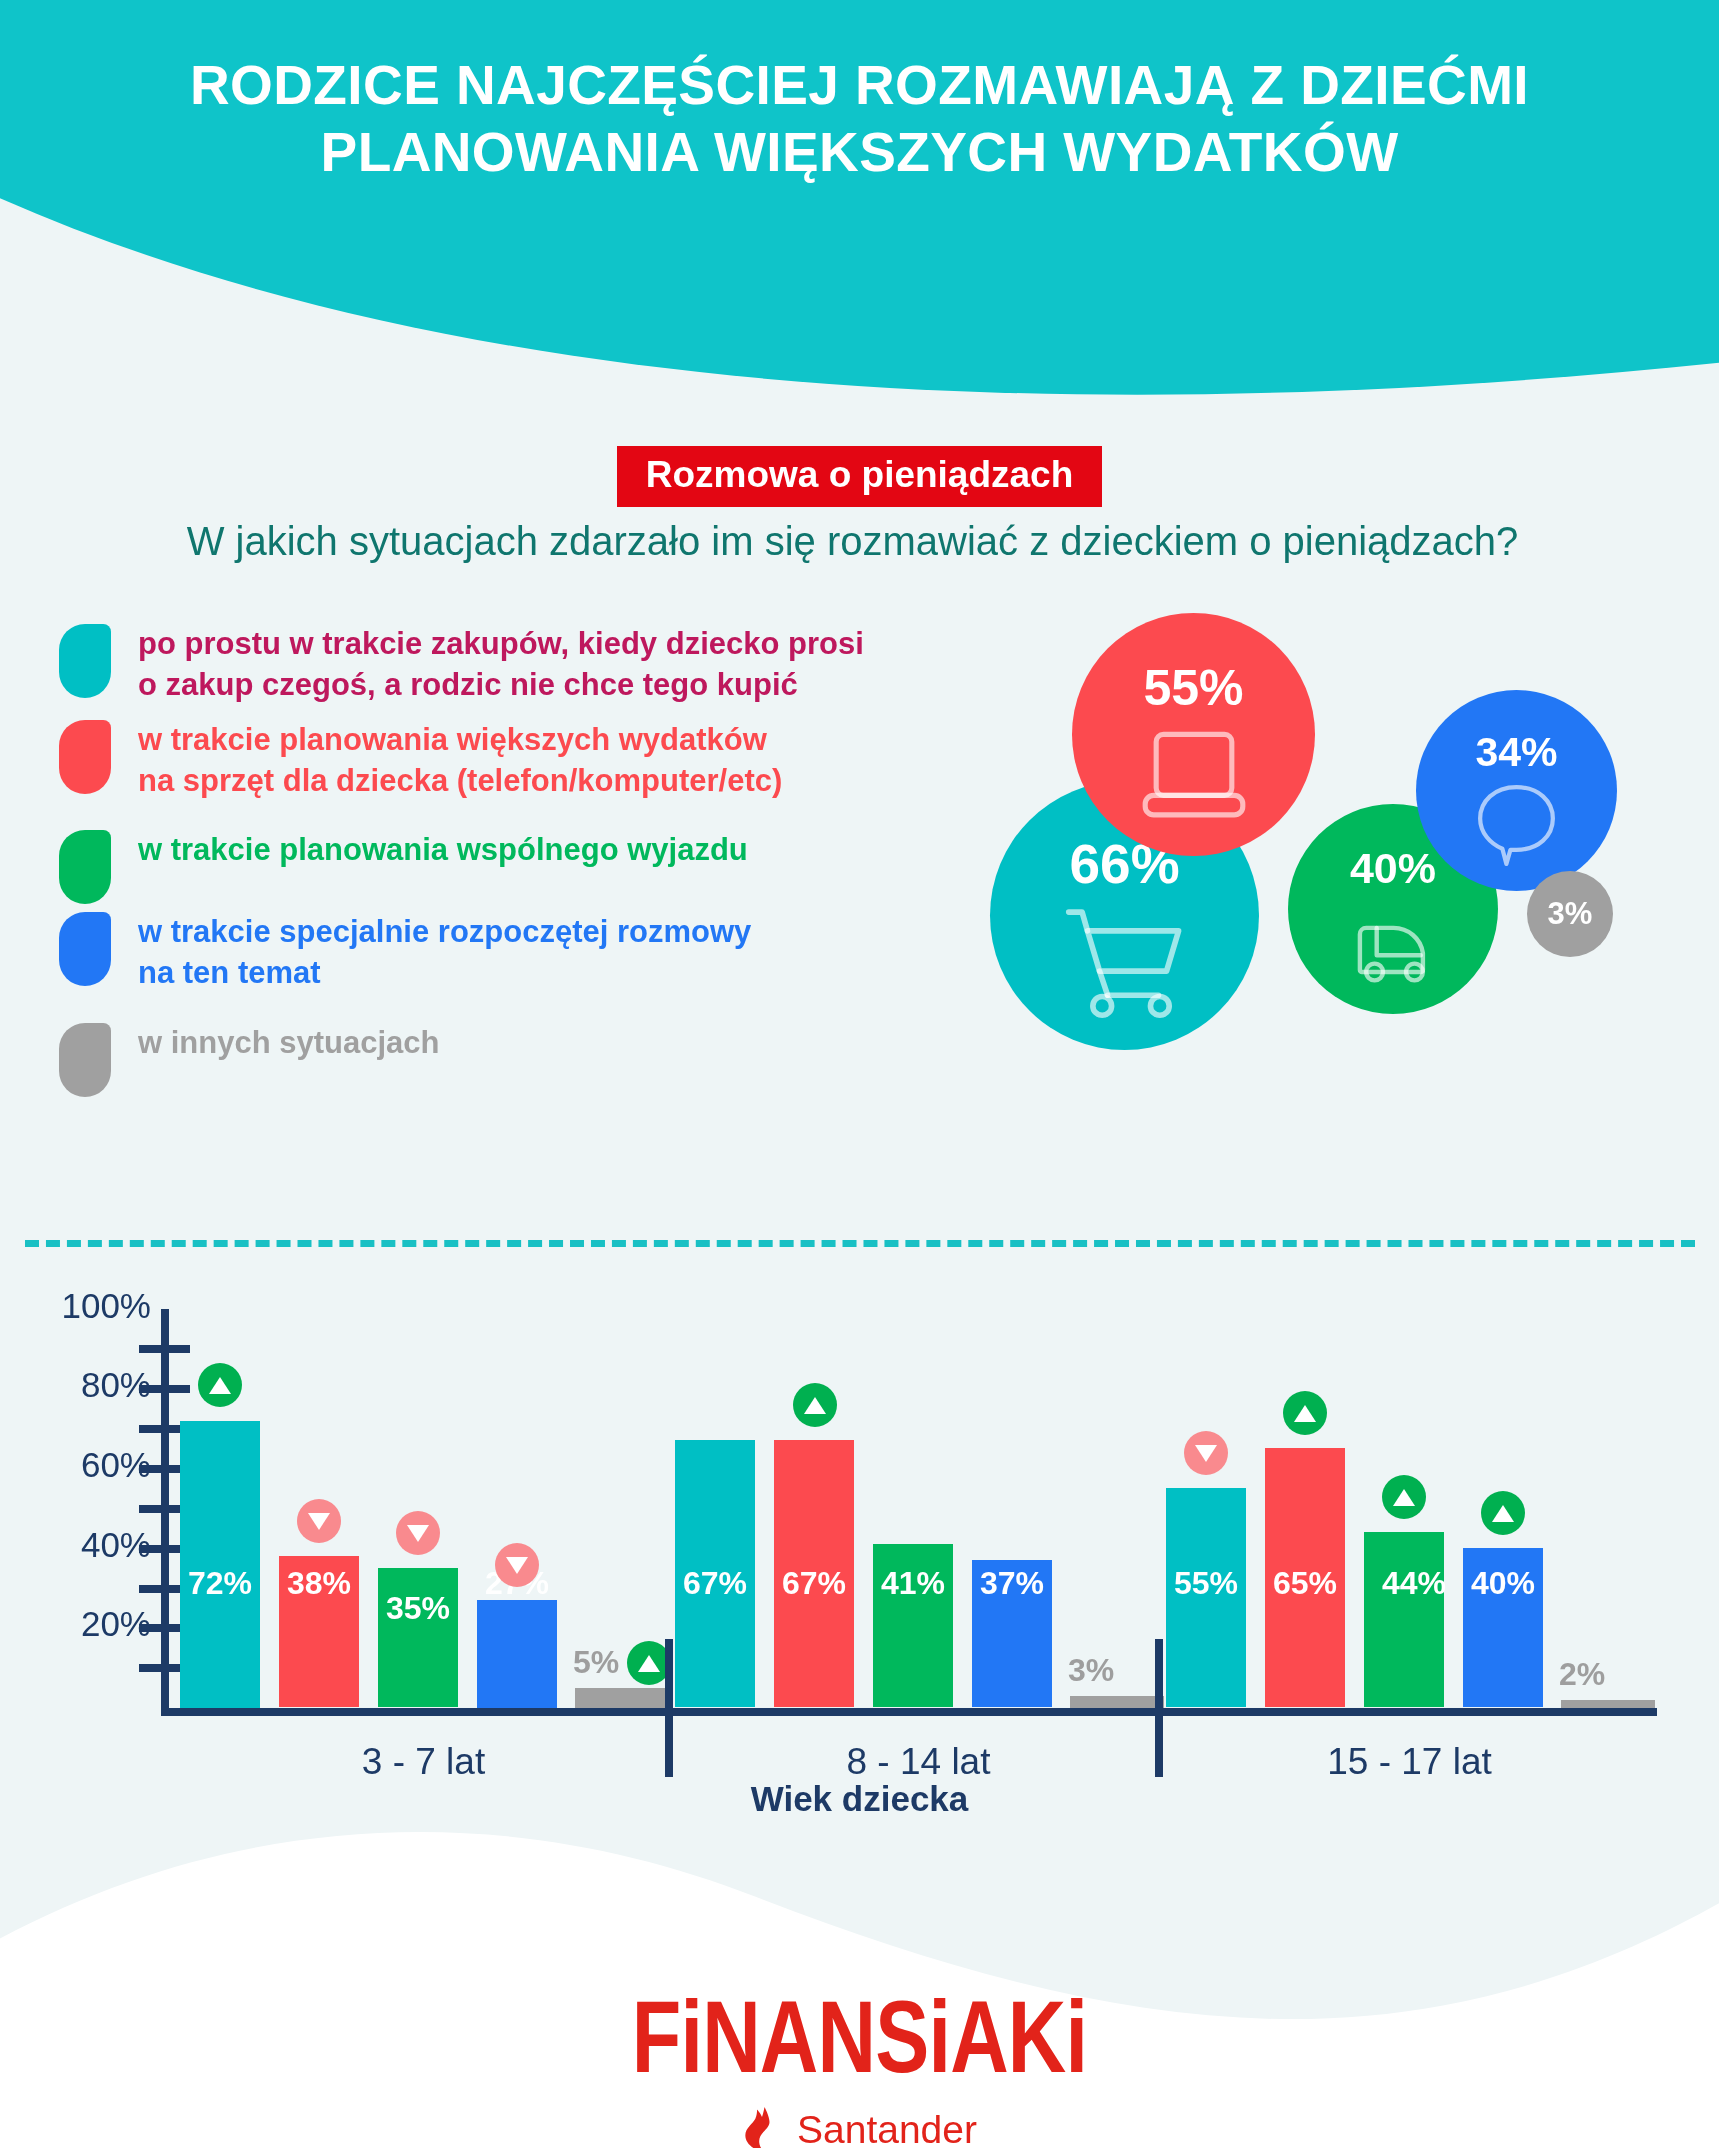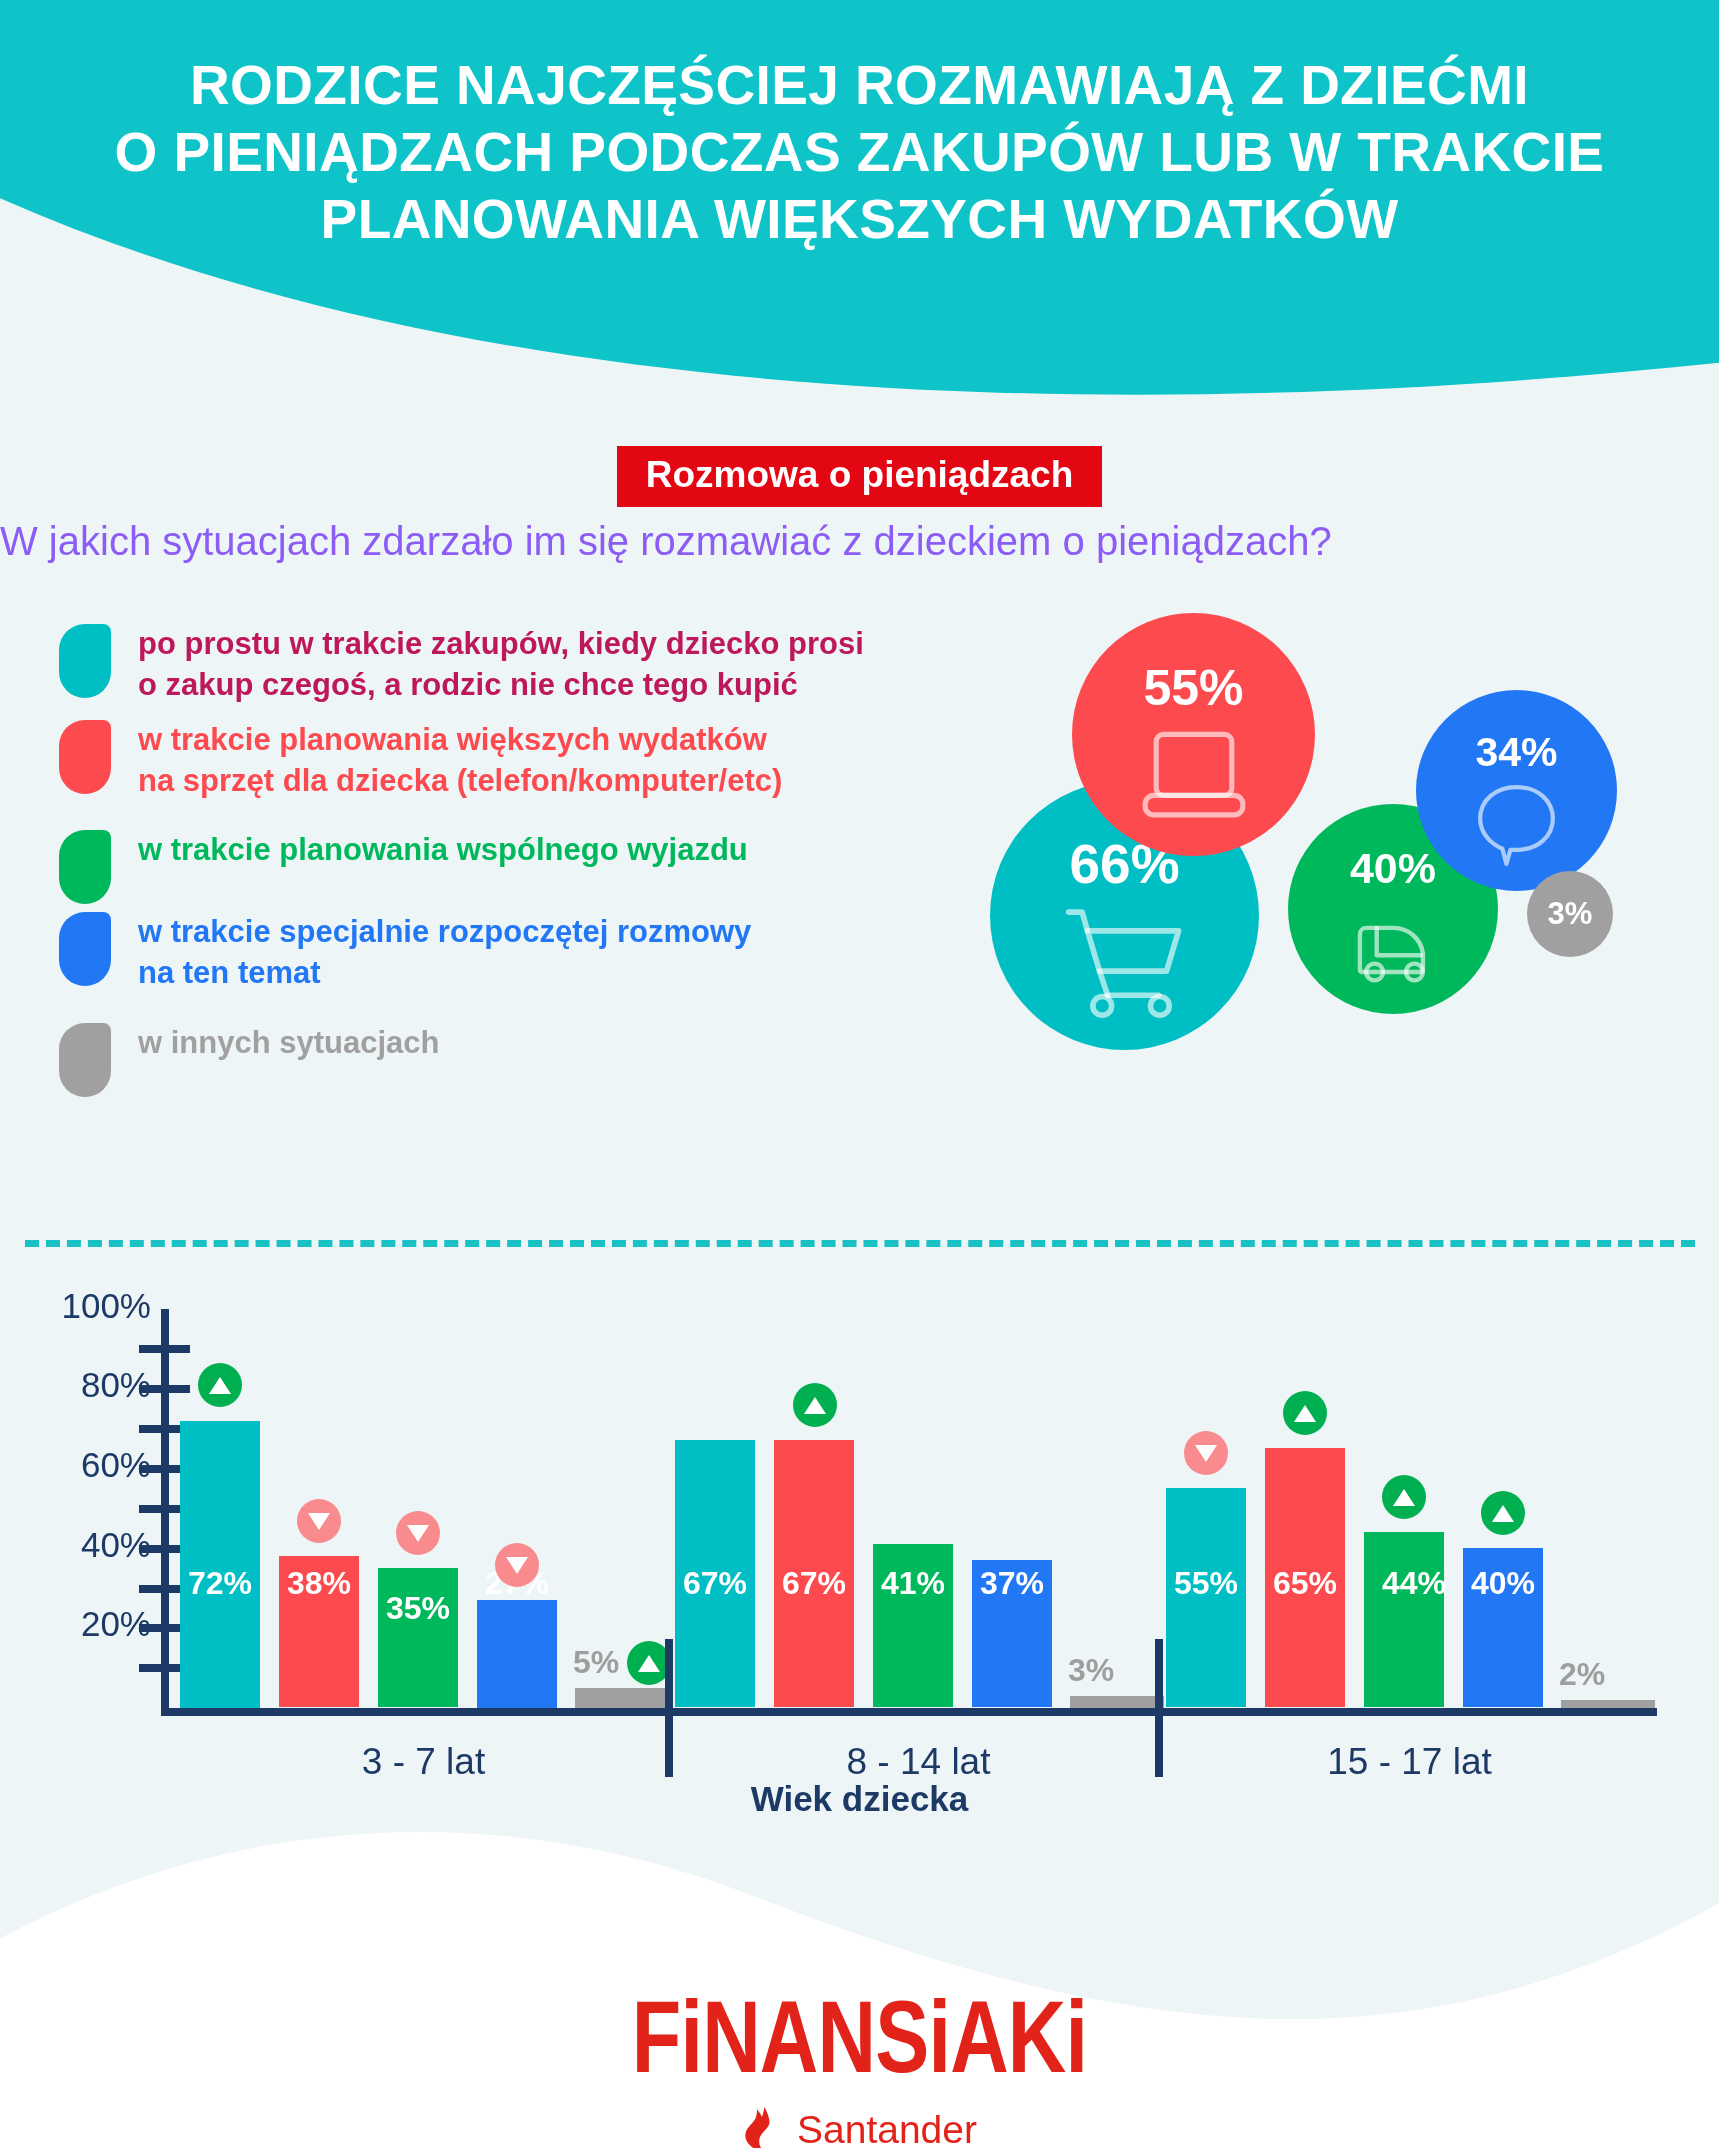--- a/index.html
+++ b/index.html
@@ -29,22 +29,22 @@
   
   .badge-wrap{position:absolute;left:0;top:446px;width:1719px;text-align:center;z-index:4;}
   .badge{
     display:inline-block;background:#e30613;color:#ffffff;
     font-size:37px;font-weight:bold;
     padding:7.6px 28.5px 11.7px 28.5px;
   }
 
   
   .question{
-    position:absolute;left:0;top:519px;width:1705px;text-align:left;z-index:4;
-    color:#8b5cf6;font-size:40px;font-weight:normal;
+    position:absolute;left:0;top:519px;width:1705px;text-align:center;z-index:4;
+    color:#0f766e;font-size:40px;font-weight:normal;
   }
 
   
   .legend{position:absolute;left:59px;top:621px;width:957px;z-index:5;}
   .legend-item{display:flex;align-items:flex-start;margin-bottom:11.7px;}
   .legend-item .pin{
     flex:0 0 auto;width:52px;height:74px;margin-right:27px;margin-top:3.4px;
     border-radius:28.5px 28.5px 28.5px 28.5px;
   }
   .pin{border-top-left-radius:28.5px;border-top-right-radius:28.5px;
@@ -114,21 +114,20 @@
   <svg class="bg-banner" viewBox="0 0 2049 480" preserveAspectRatio="none">
     <path id="bannerPath" d="M0,0 L2049,0 L2049,432 C1400,500 600,500 0,236 Z" fill="#0fc4c9"></path>
   </svg>
 
   <svg class="bg-wave-bottom" viewBox="0 0 2049 420" preserveAspectRatio="none">
     <path d="M0,170 C300,10 620,10 900,120 C1180,228 1450,300 1720,250 C1860,224 1970,172 2049,128 L2049,420 L0,420 Z" fill="#ffffff"></path>
   </svg>
 
   <div class="header-title">
     <div>RODZICE NAJCZĘŚCIEJ ROZMAWIAJĄ Z DZIEĆMI</div>
-    <div>O PIENIĄDZACH PODCZAS ZAKUPÓW LUB W TRAKCIE</div>
     <div>PLANOWANIA WIĘKSZYCH WYDATKÓW</div>
   </div>
 
   <div class="badge-wrap">
     <span class="badge">Rozmowa o pieniądzach</span>
   </div>
 
   <div class="question">W jakich sytuacjach zdarzało im się rozmawiać z dzieckiem o pieniądzach?</div>
 
   <div class="legend" id="legend-root">

